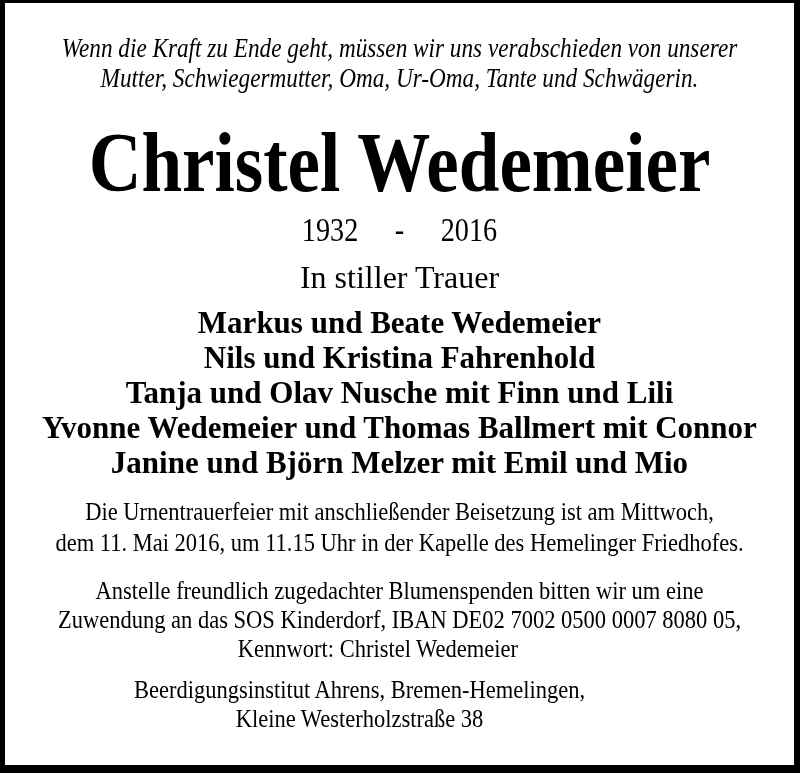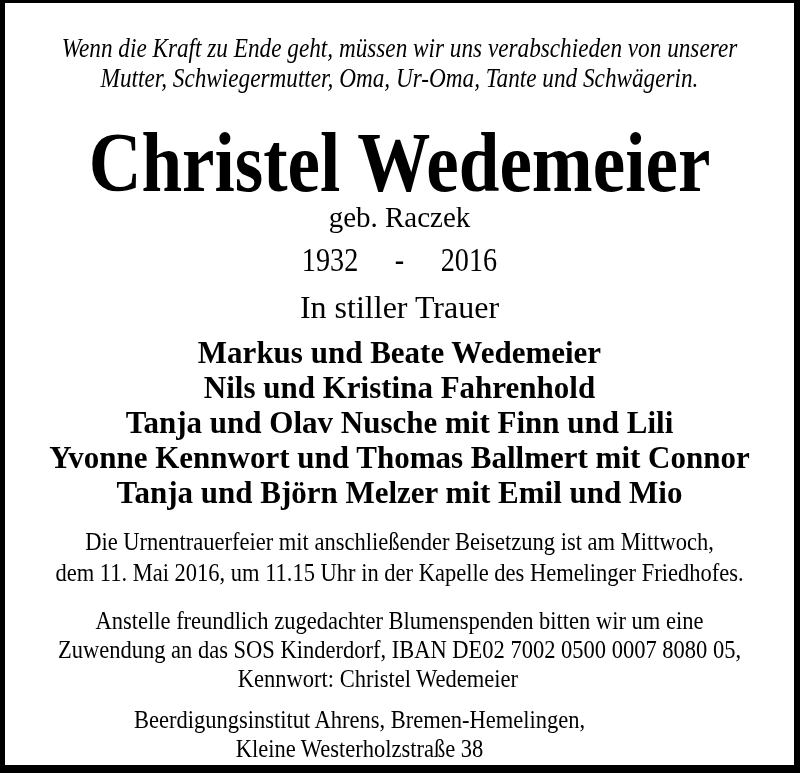--- a/index.html
+++ b/index.html
@@ -82,34 +82,33 @@
 
 <div class="notice">
 
   <div class="intro">
     <p class="line">Wenn die Kraft zu Ende geht, müssen wir uns verabschieden von unserer</p>
     <p class="line">Mutter, Schwiegermutter, Oma, Ur-Oma, Tante und Schwägerin.</p>
   </div>
 
   <div class="deceased-name">Christel Wedemeier</div>
 
-  <div class="maiden-name">geb. Raczek</div>
 
   <div class="years">
     <span>1932</span><span class="dash">-</span><span>2016</span>
   </div>
 
   <div class="mourning-heading">In stiller Trauer</div>
 
   <div class="mourners">
     <p class="line">Markus und Beate Wedemeier</p>
     <p class="line">Nils und Kristina Fahrenhold</p>
     <p class="line">Tanja und Olav Nusche mit Finn und Lili</p>
-    <p class="line">Yvonne Kennwort und Thomas Ballmert mit Connor</p>
-    <p class="line">Tanja und Björn Melzer mit Emil und Mio</p>
+    <p class="line">Yvonne Wedemeier und Thomas Ballmert mit Connor</p>
+    <p class="line">Janine und Björn Melzer mit Emil und Mio</p>
   </div>
 
   <div class="ceremony">
     <p class="line">Die Urnentrauerfeier mit anschließender Beisetzung ist am Mittwoch,</p>
     <p class="line">dem 11. Mai 2016, um 11.15 Uhr in der Kapelle des Hemelinger Friedhofes.</p>
   </div>
 
   <div class="donation">
     <p class="line">Anstelle freundlich zugedachter Blumenspenden bitten wir um eine</p>
     <p class="line">Zuwendung an das SOS Kinderdorf, IBAN DE02 7002 0500 0007 8080 05,</p>

